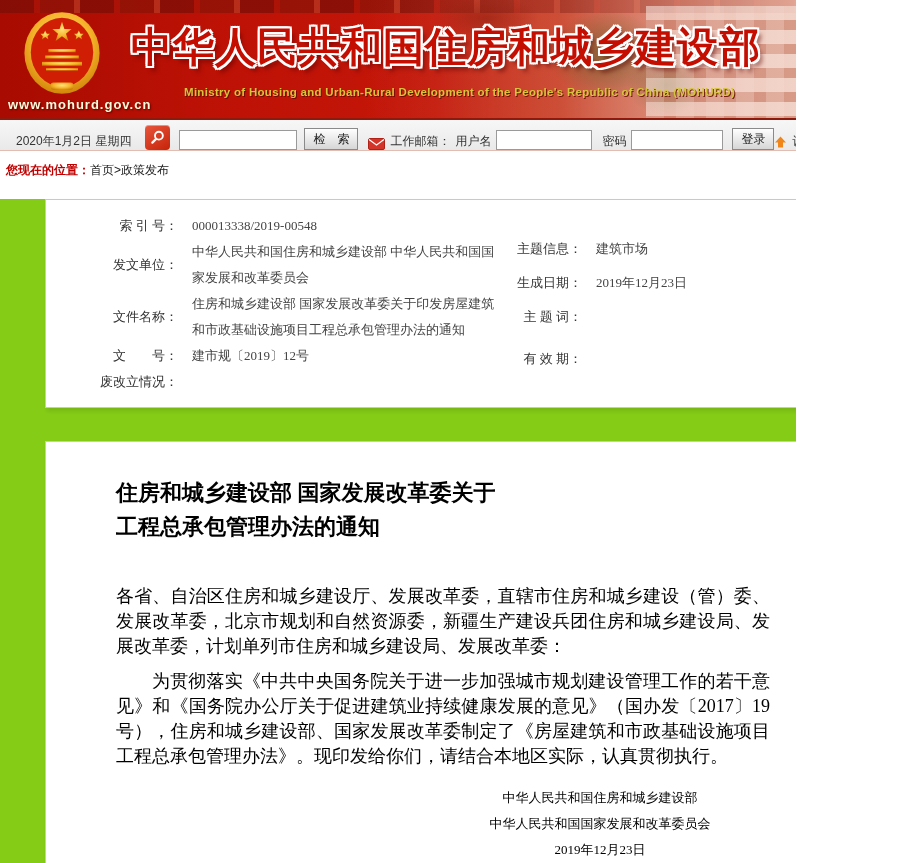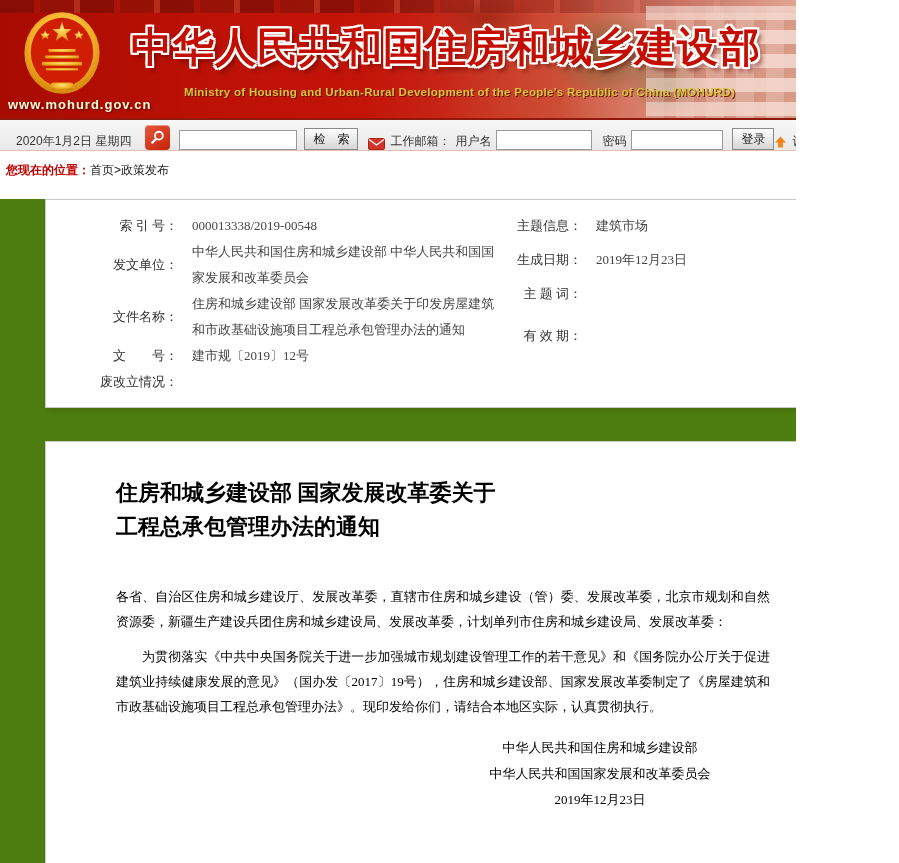--- a/index.html
+++ b/index.html
@@ -1,19 +1,19 @@
 <!DOCTYPE html>
 <html><head>
 <meta charset="utf-8">
 <style>
   * { margin:0; padding:0; box-sizing:border-box; }
   html,body { background:#fff; }
   .page{
     position:relative; width:796px; height:863px; overflow:hidden;
-    background:#4d7c0f; font-family:"Liberation Sans","DejaVu Sans",sans-serif;
+    background:#84cc16; font-family:"Liberation Sans","DejaVu Sans",sans-serif;
   }
 
   
   .masthead{
     position:relative; height:120px; overflow:hidden;
     background:linear-gradient(90deg,#a80b01 0%,#bf1206 30%,#c4170a 55%,#ca3b22 70%,#d8907c 88%,#e0b4a4 100%);
     border-bottom:2px solid #8e1a0e;
   }
   .masthead-topstrip{
     position:absolute; top:0; left:0; right:0; height:13px; opacity:.8;
@@ -83,35 +83,35 @@
   .breadcrumb{ padding:11px 0 0 6px; font-size:12px; height:48px; background:#fff; }
   .bc-label{ color:#c00000; font-weight:bold; }
   .bc-path{ color:#222; cursor:pointer; }
 
   
   .panel{
     width:811px; margin-left:45px; background:#fff;
     border:1px solid #c9c9c9; box-shadow:2px 3px 4px rgba(0,0,0,.10);
     font-family:"Liberation Serif","DejaVu Serif",serif;
   }
-  .meta-panel{ display:flex; padding:13px 0 12px; }
+  .meta-panel{ display:flex; padding:13px 0 12px;align-items:center; }
   .meta-col-left{ width:452px; flex:none; }
   .meta-col-right{ flex:1; }
   .meta-row{ display:flex; align-items:center; }
   .meta-label{
     flex:none; width:132px; text-align:right; font-size:13px; color:#333;
     line-height:26px; white-space:pre;
   }
   .meta-value{ flex:1; font-size:13px; color:#444; line-height:26px; padding-left:14px; }
   .meta-col-right .meta-label{ width:84px; }
   .mr-2{ margin-top:8px; } .mr-3{ margin-top:16px; } .mr-4{ margin-top:8px; }
 
   .doc-panel{ margin-top:33px; min-height:430px; padding:30px 85px 40px 70px; }
   .doc-title{ text-align:left; font-size:22px; font-weight:bold; color:#000; line-height:34px; margin-top:4px; }
-  .doc-body{ margin-top:40px; font-size:13px; color:#000; line-height:25px; text-align:justify; }
+  .doc-body{ margin-top:40px; font-size:18px; color:#000; line-height:25px; text-align:justify; }
   .doc-p2{ margin-top:10px; text-indent:2em; }
   .doc-sign{ margin-top:16px; width:340px; margin-left:auto; margin-right:0; text-align:center;
     font-size:13px; color:#000; line-height:26px; }
 </style>
 </head>
 <body>
 
 <div class="page">
 
   <div class="masthead">

